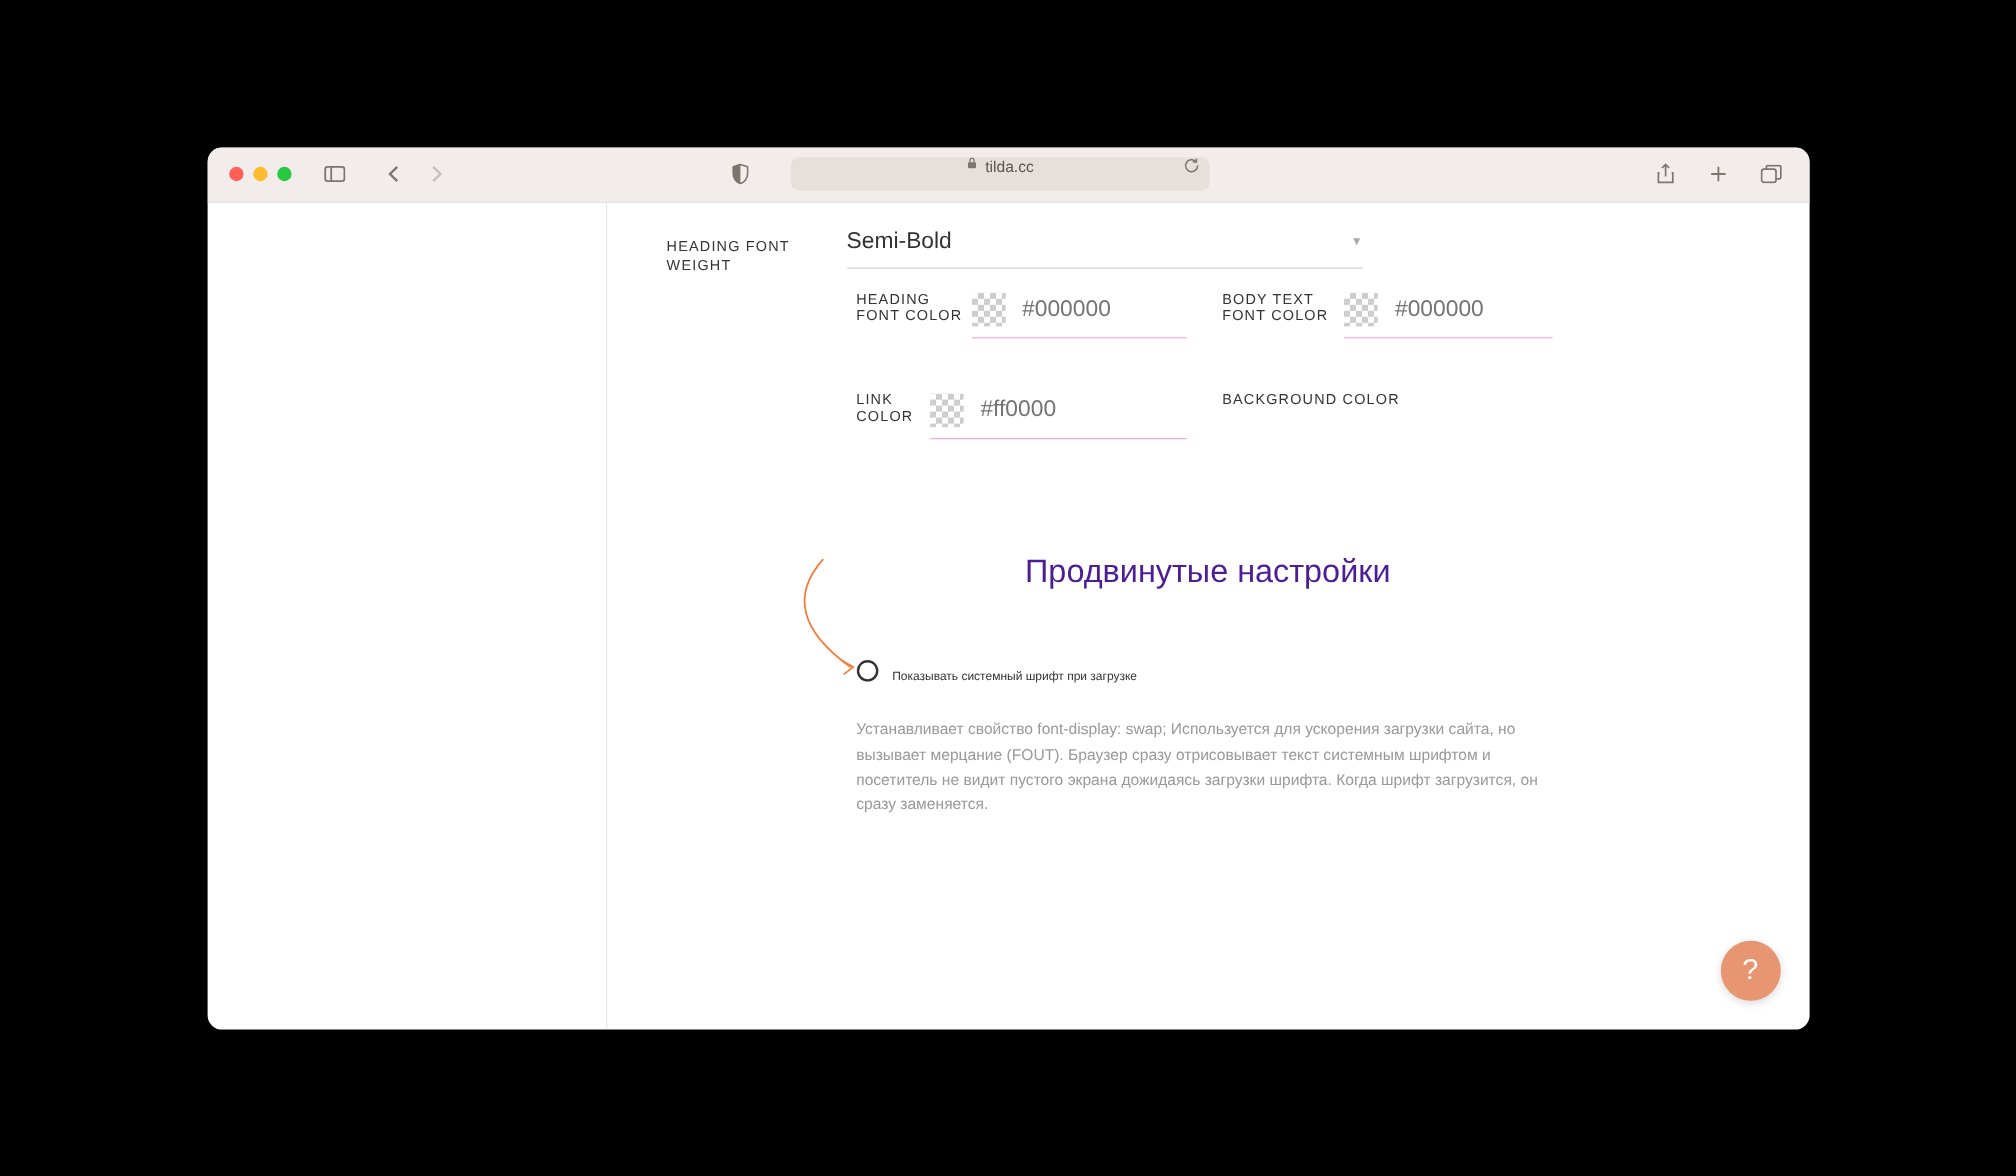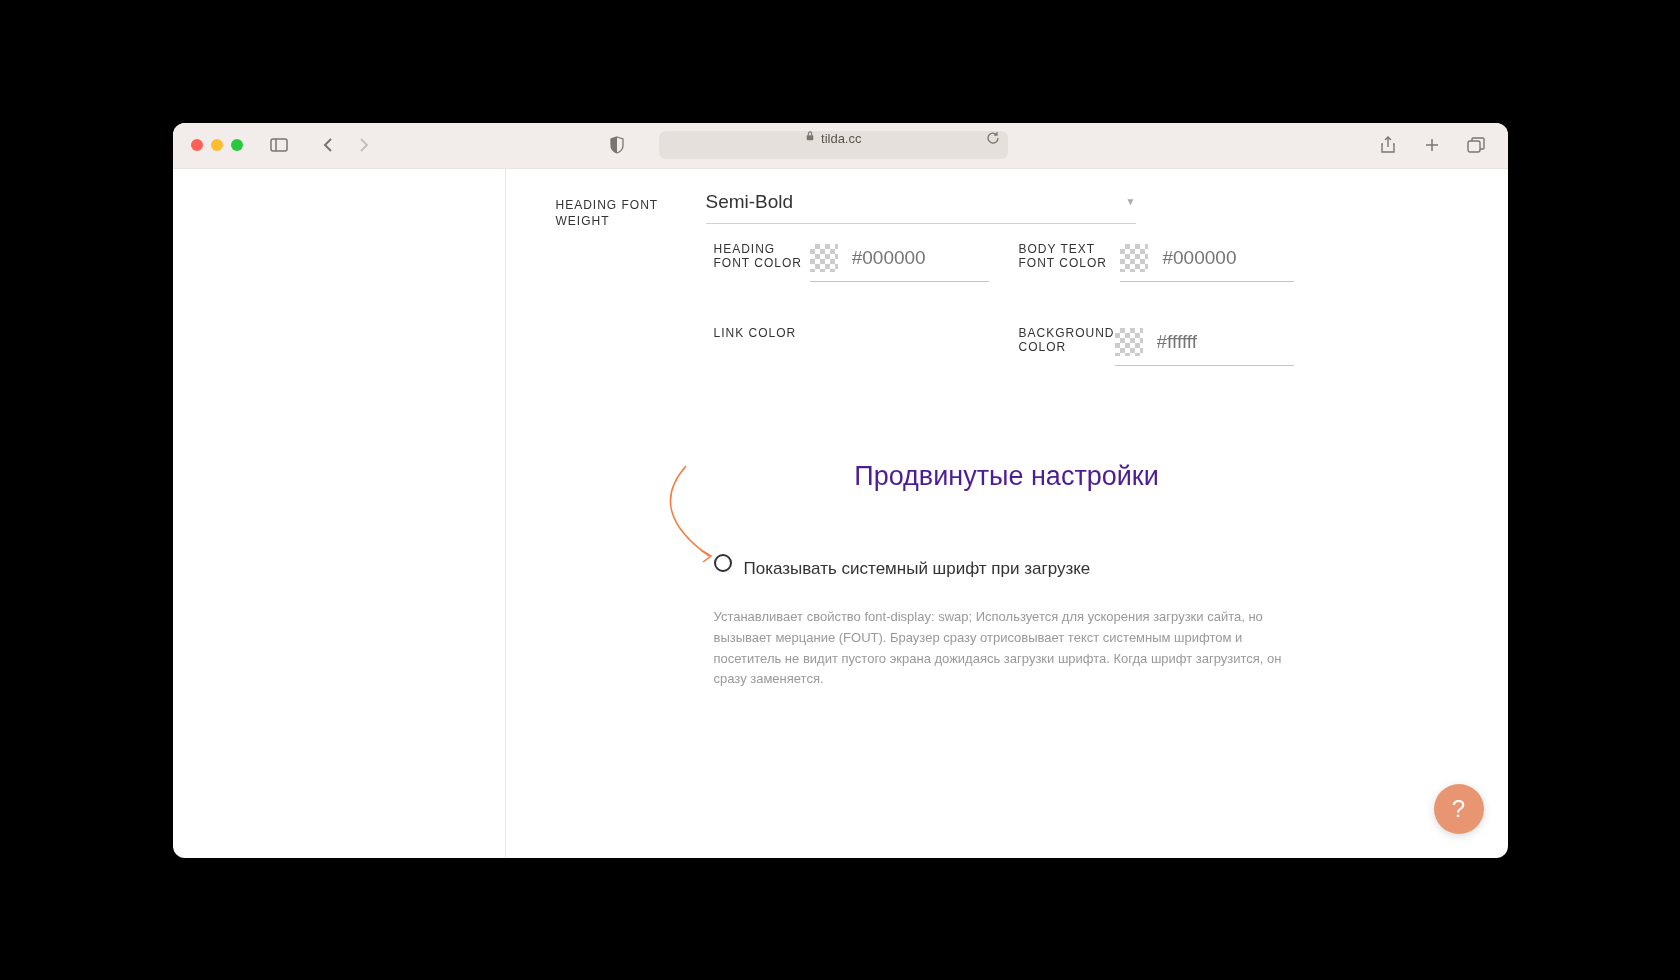--- a/index.html
+++ b/index.html
@@ -280,21 +280,21 @@
 
     .checkbox-circle {
       width: 18px;
       height: 18px;
       border: 2px solid #333;
       border-radius: 50%;
       flex-shrink: 0;
     }
 
     .checkbox-label {
-      font-size: 17px;
+      font-size: 10px;
       color: #333;
       margin-top: 12px;
     }
 
     .help-text {
       margin-left: 158px;
       max-width: 570px;
       font-size: 13px;
       color: #999;
       line-height: 1.6;
@@ -426,28 +426,28 @@
         <div class="color-field">
           <div class="color-field-label">BODY TEXT FONT COLOR</div>
           <div class="color-input-row">
             <div class="color-swatch"></div>
             <input class="color-input" placeholder="#000000" style="">
           </div>
         </div>
 
         <div class="color-field">
           <div class="color-field-label">LINK COLOR</div>
+          <div class="color-input-row">
+            <div class="color-swatch"></div>
+            <input class="color-input" placeholder="#ff0000" style="">
+          </div>
         </div>
 
         <div class="color-field">
           <div class="color-field-label">BACKGROUND COLOR</div>
-          <div class="color-input-row">
-            <div class="color-swatch"></div>
-            <input class="color-input" placeholder="#ffffff" style="">
-          </div>
         </div>
 
       </div>
 
       <div class="advanced-section">
 
         <svg class="arrow-svg" viewBox="0 0 90 110" fill="none">
           <path d="M 45 5 Q 5 50 68 95" stroke="#f57c3a" stroke-width="1.5" fill="none"></path>
           <path d="M 60 89 L 70 95 L 62 101" stroke="#f57c3a" stroke-width="1.5" fill="none"></path>
         </svg>

